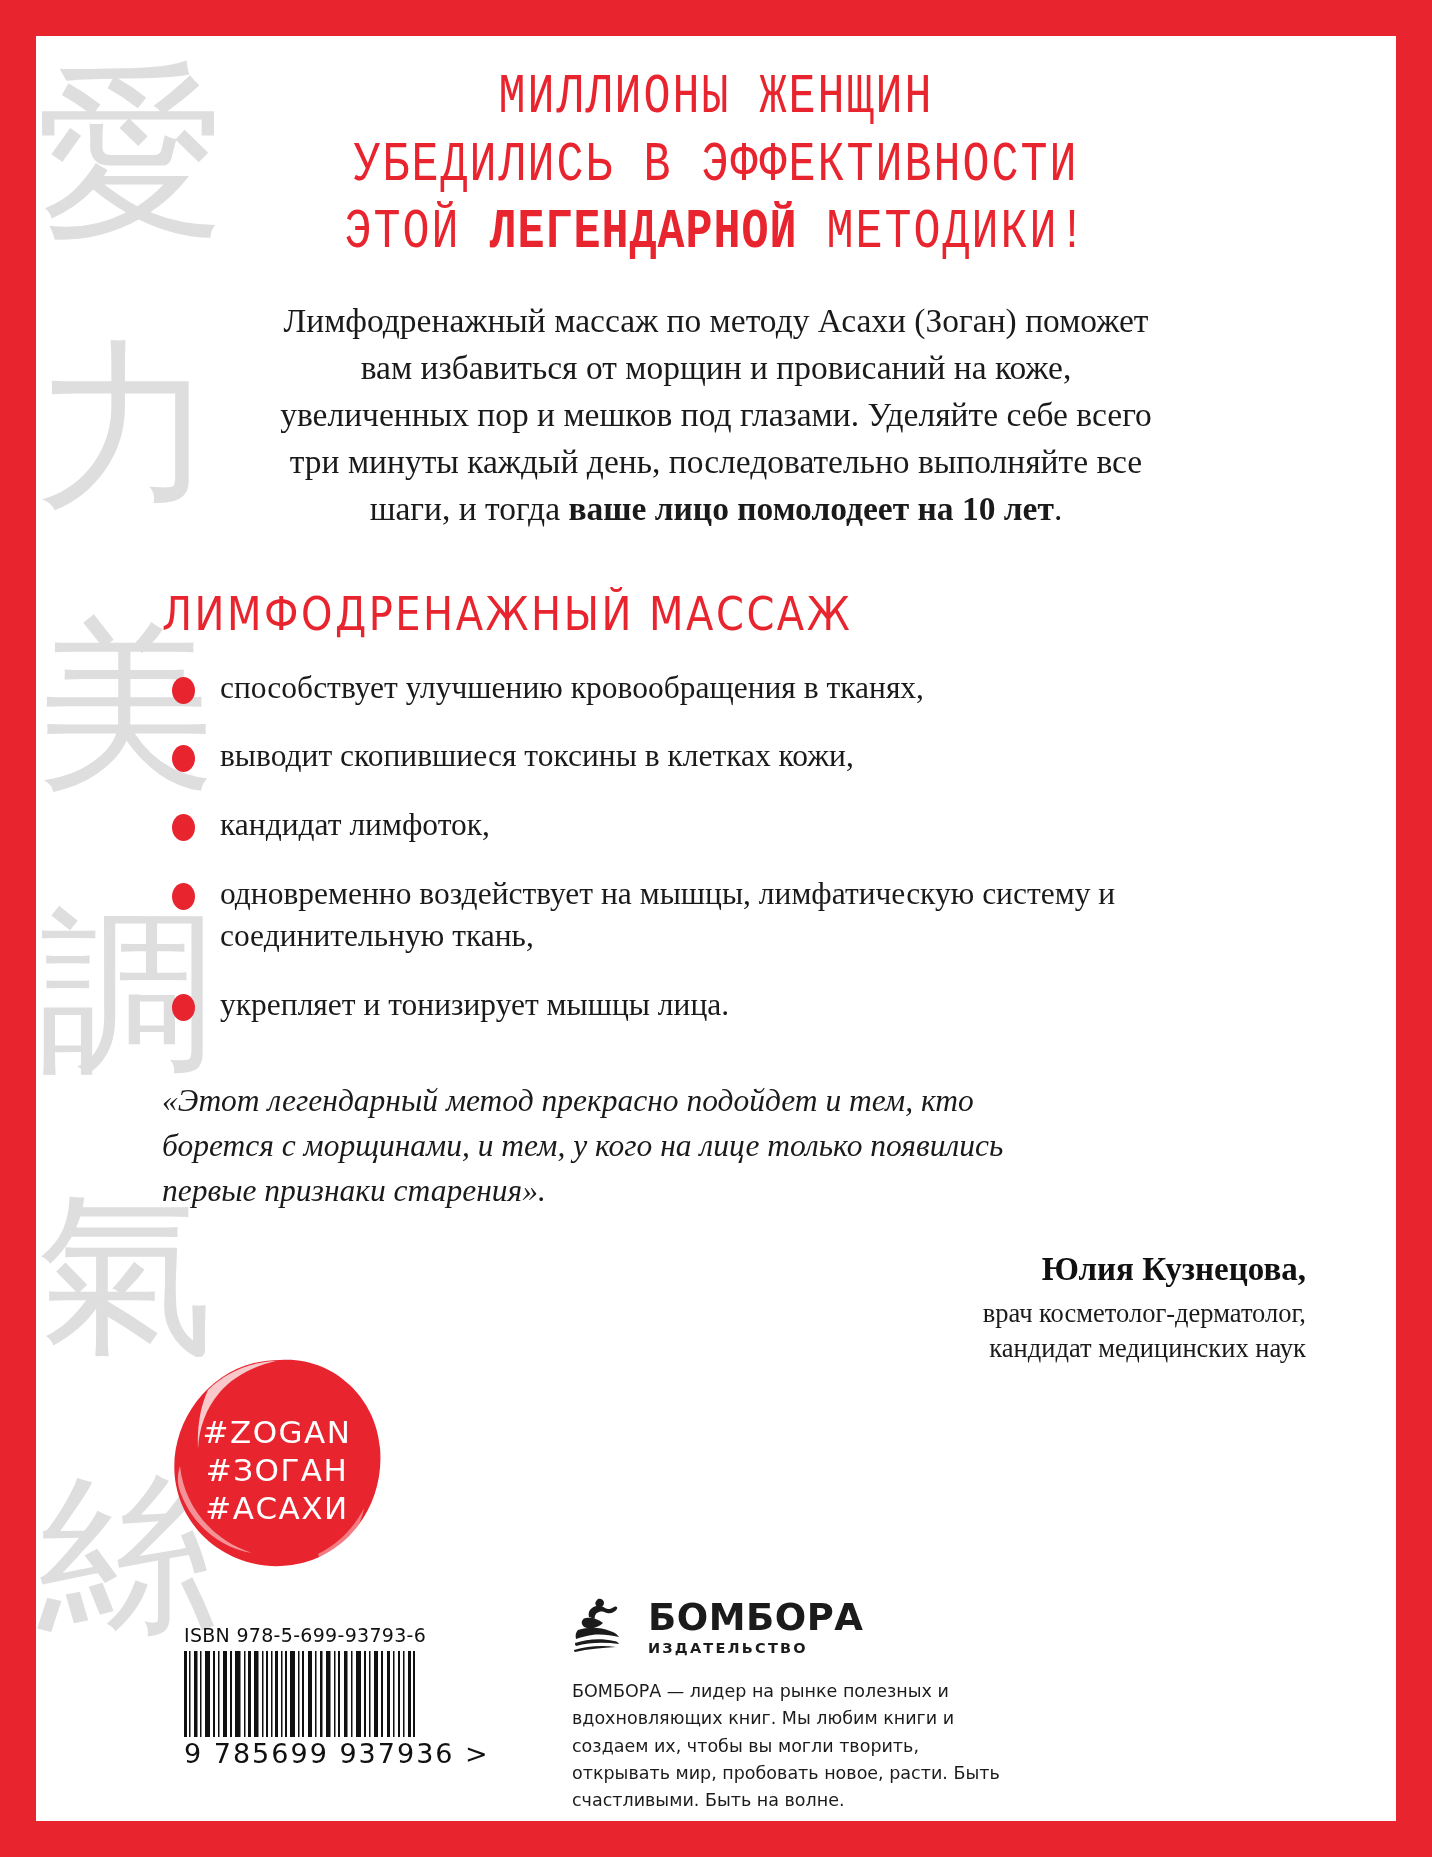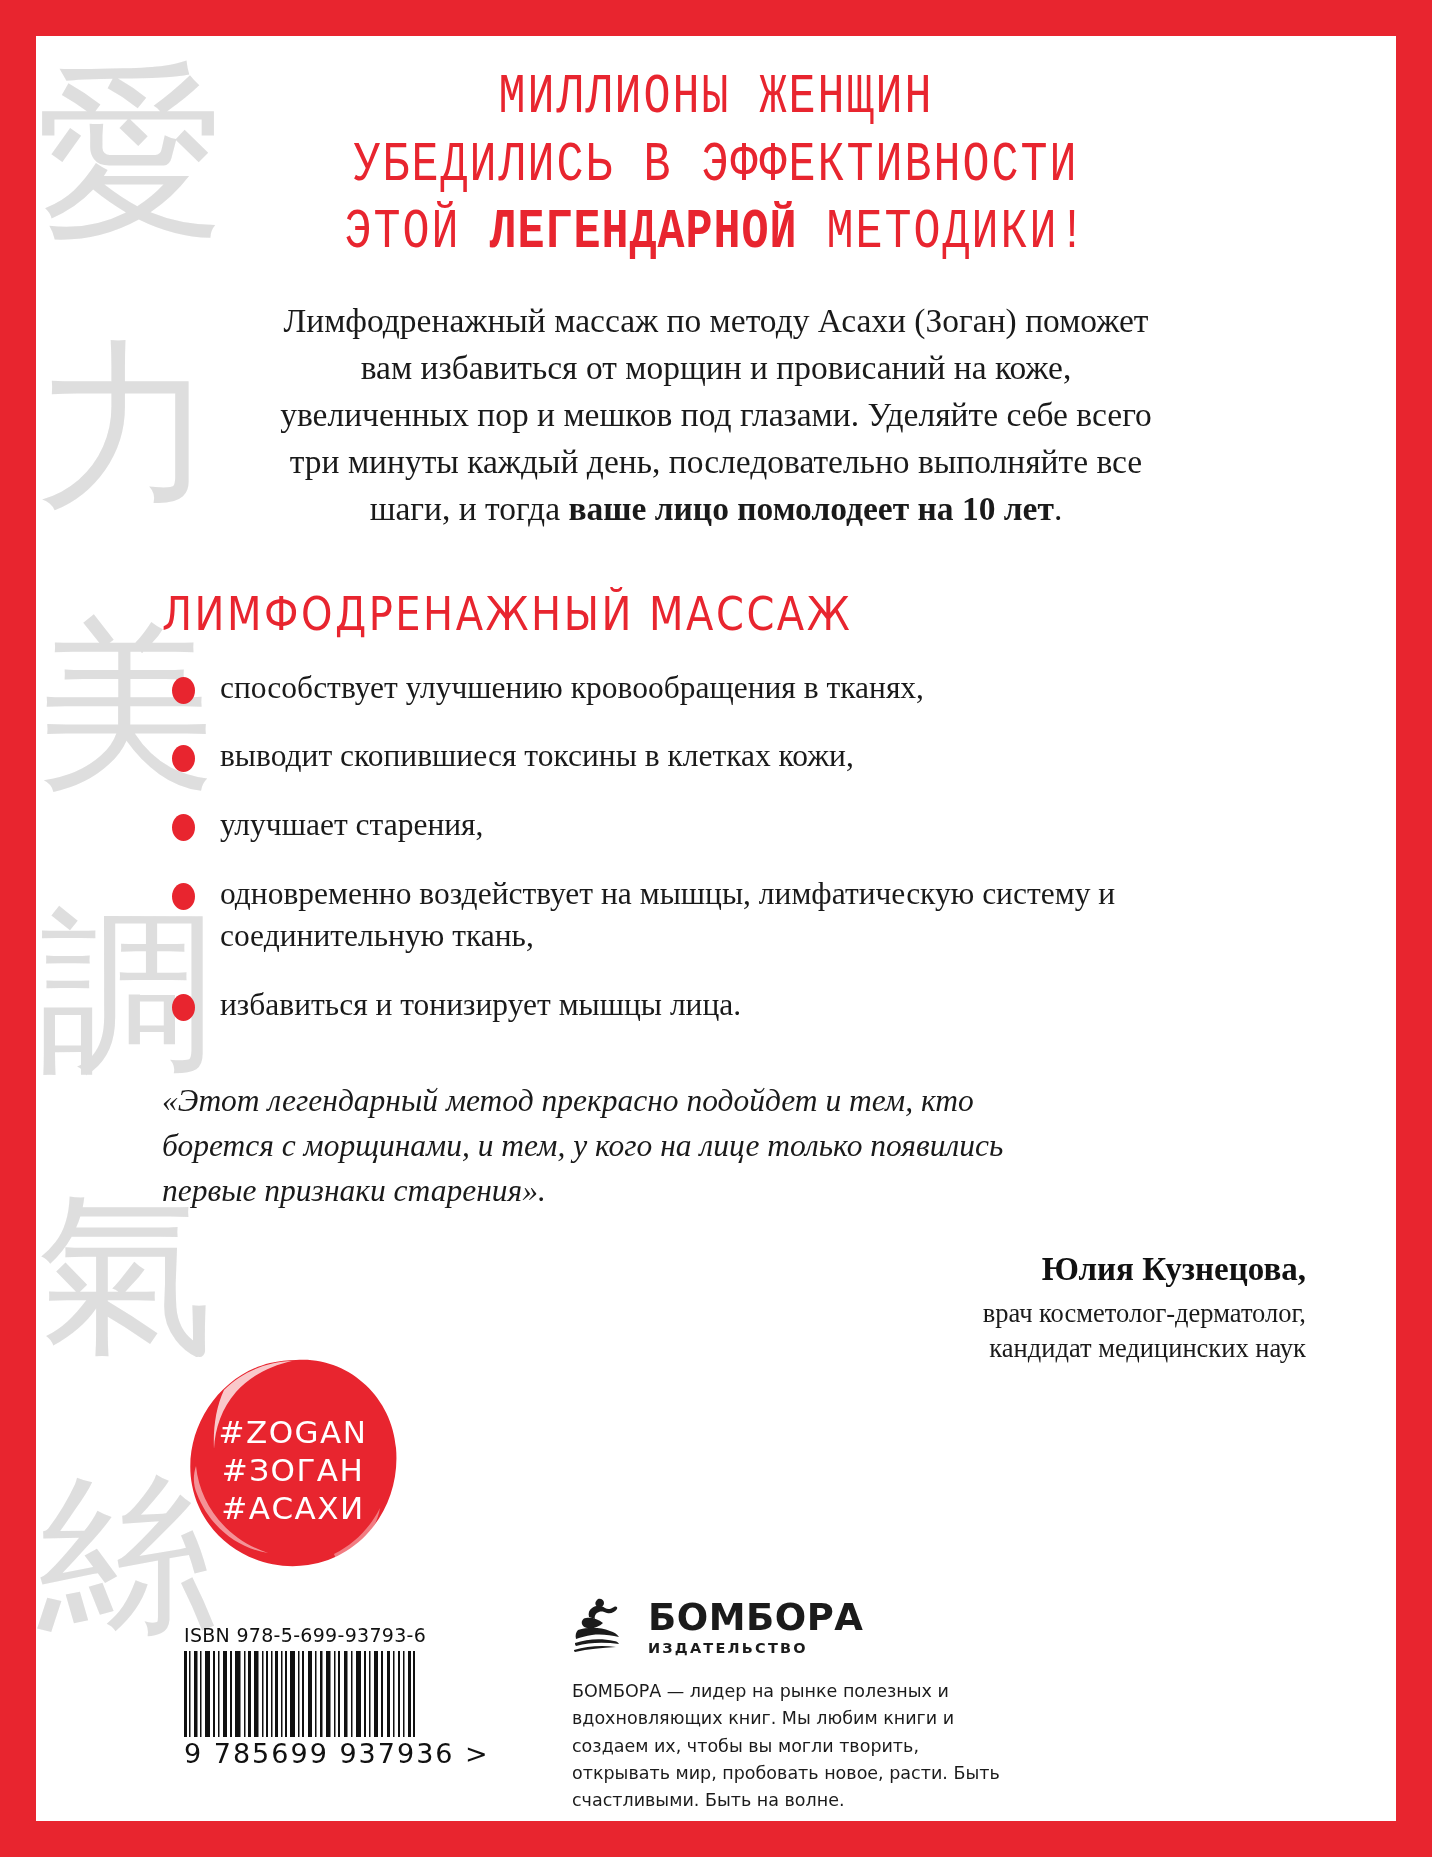--- a/index.html
+++ b/index.html
@@ -163,21 +163,21 @@
   }
   #attribution .role {
     font-size: 26.5px;
     line-height: 1.33;
     color: #1a1a1a;
   }
 
   
   #stamp {
     position: absolute;
-    left: 148px;
+    left: 132px;
     top: 1318px;
     width: 218px;
     height: 218px;
     z-index: 4;
     text-align: right;
   }
   #stamp svg { display: block; width: 218px; height: 218px; }
   #stamp .tag {
     font-family: "DejaVu Sans", sans-serif;
     font-size: 31px;
@@ -284,23 +284,23 @@
         <span class="hl"><span>ЭТОЙ </span><span class="em">ЛЕГЕНДАРНОЙ</span><span> МЕТОДИКИ!</span></span>
       </div>
 
       <p id="intro"><span>Лимфодренажный массаж по методу Асахи (Зоган) поможет вам избавиться от морщин и провисаний на коже, увеличенных пор и мешков под глазами. Уделяйте себе всего три минуты каждый день, последовательно выполняйте все шаги, и тогда </span><span class="b">ваше лицо помолодеет на 10 лет</span><span>.</span></p>
 
       <div id="section-heading">ЛИМФОДРЕНАЖНЫЙ МАССАЖ</div>
 
       <ul id="benefits">
         <li><span class="dot"></span><span>способствует улучшению кровообращения в тканях,</span></li>
         <li><span class="dot"></span><span>выводит скопившиеся токсины в клетках кожи,</span></li>
-        <li><span class="dot"></span><span>улучшает старения,</span></li>
+        <li><span class="dot"></span><span>кандидат лимфоток,</span></li>
         <li><span class="dot"></span><span>одновременно воздействует на мышцы, лимфатическую систему и соединительную ткань,</span></li>
-        <li><span class="dot"></span><span>избавиться и тонизирует мышцы лица.</span></li>
+        <li><span class="dot"></span><span>укрепляет и тонизирует мышцы лица.</span></li>
       </ul>
 
       <p id="quote">«Этот легендарный метод прекрасно подойдет и тем, кто борется с морщинами, и тем, у кого на лице только появились первые признаки старения».</p>
 
       <div id="attribution">
         <div class="who">Юлия Кузнецова,</div>
         <div class="role">врач косметолог-дерматолог,</div>
         <div class="role">кандидат медицинских наук</div>
       </div>
     </div>

